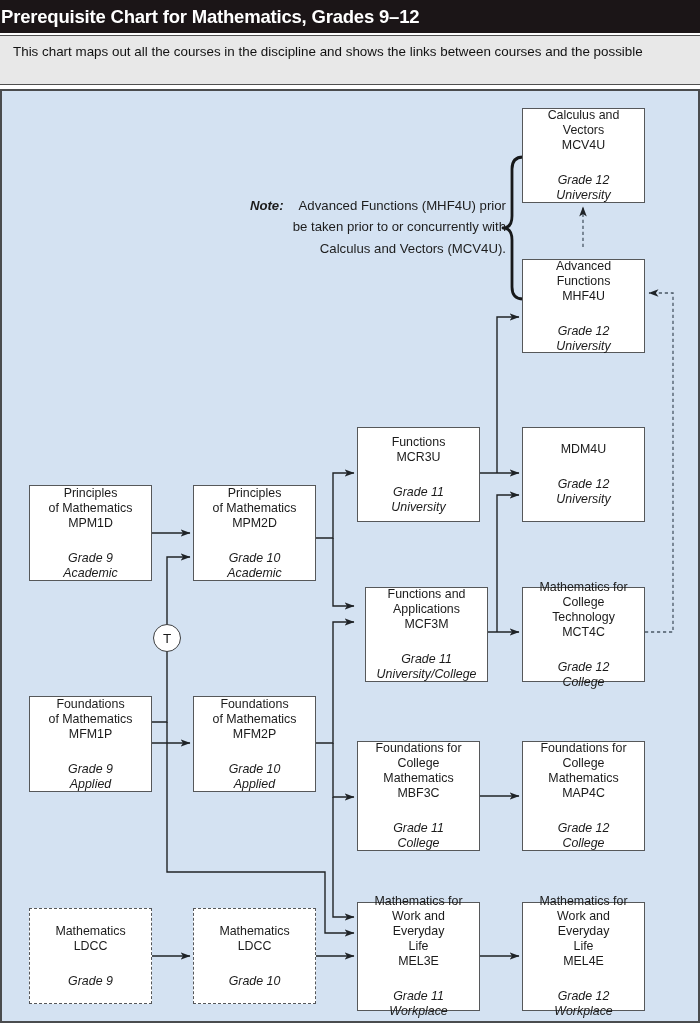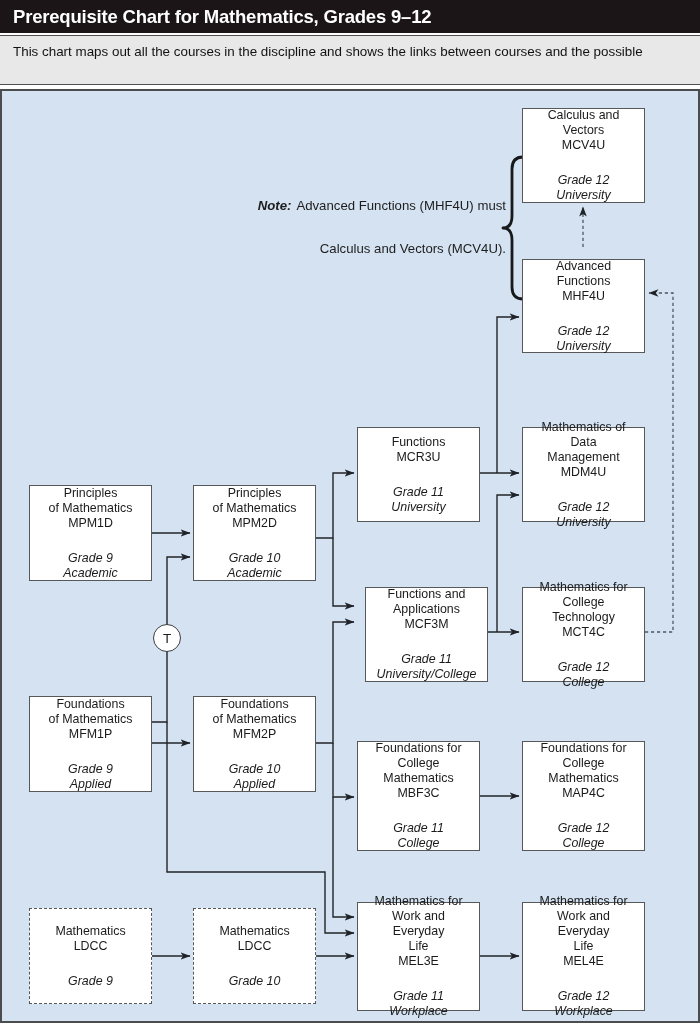--- a/index.html
+++ b/index.html
@@ -5,21 +5,21 @@
   html,body{margin:0;padding:0;}
   body{
     width:700px;height:1029px;position:relative;overflow:hidden;
     background:#ffffff;
     font-family:"Liberation Sans","DejaVu Sans",sans-serif;
     -webkit-font-smoothing:antialiased;
   }
   .header{
     position:absolute;left:0;top:0;width:700px;height:33px;
     background:#1b1517;color:#fff;display:flex;align-items:center;
-    padding-left:13px;box-sizing:border-box;
+    padding-left:1px;box-sizing:border-box;
     font-size:18.5px;font-weight:bold;letter-spacing:-0.2px;
   }
   .intro{
     position:absolute;left:0;top:35px;width:700px;height:50px;
     background:#e8e8e8;border-top:1px solid #4f4f4f;border-bottom:1px solid #4f4f4f;
     box-sizing:border-box;color:#121212;
     font-size:13.4px;line-height:17.5px;
     padding:7px 1px 0 13px;
   }
   .chart{
@@ -40,21 +40,21 @@
   .tcircle{
     position:absolute;left:153px;top:535px;width:28px;height:28px;
     border-radius:50%;background:#ffffff;border:1.2px solid #3c3e40;
     box-sizing:border-box;display:flex;align-items:center;justify-content:center;
     font-size:13.5px;color:#1b1b1b;
   }
   .note{
     position:absolute;left:225px;top:106px;width:281px;
     text-align:right;color:#1d1d1d;font-size:13.2px;line-height:21.3px;
   }
-  .note .note-label{font-weight:bold;font-style:italic;margin-right:5px;}
+  .note .note-label{font-weight:bold;font-style:italic;margin-right:15px;}
 </style>
 </head>
 <body>
 
 <div class="header">
   <span>Prerequisite Chart for Mathematics, Grades 9–12</span>
 </div>
 
 <div class="intro">
   <span>This chart maps out all the courses in the discipline and shows the links between courses and the possible</span><br>
@@ -88,22 +88,22 @@
       <path d="M497,543 L497,406 L519,406" marker-end="url(#arrow)"></path>
     </g>
     <g stroke="#4a5866" stroke-width="1.3" fill="none" stroke-dasharray="3.2,2.8">
       <path d="M583,158 L583,118" marker-end="url(#arrow)"></path>
       <path d="M645,543 L673,543 L673,204 L649,204" marker-end="url(#arrow)"></path>
     </g>
     <path d="M523,68 Q512,68 512,80 L512,127 Q512,139 503,139 Q512,139 512,151 L512,198 Q512,210 523,210" fill="none" stroke="#17191b" stroke-width="2.8" stroke-linecap="round" stroke-linejoin="round"></path>
   </svg>
 
   <div class="note">
-    <span class="note-label">Note:</span><span>Advanced Functions (MHF4U) must</span><br>
-    <br>
+    <span class="note-label">Note:</span><span>Advanced Functions (MHF4U) prior</span><br>
+    <span>be taken prior to or concurrently with</span><br>
     <span>Calculus and Vectors (MCV4U).</span>
   </div>
 
   <div class="box" style="left:522px;top:19px;width:123px;height:95px">
     <div class="name">Calculus and
 Vectors</div>
     <div class="code">MCV4U</div>
     <div class="level"><div>Grade 12</div><div>University</div></div>
   </div>
 
@@ -114,22 +114,20 @@
     <div class="level"><div>Grade 12</div><div>University</div></div>
   </div>
 
   <div class="box" style="left:357px;top:338px;width:123px;height:95px">
     <div class="name">Functions</div>
     <div class="code">MCR3U</div>
     <div class="level"><div>Grade 11</div><div>University</div></div>
   </div>
 
   <div class="box" style="left:522px;top:338px;width:123px;height:95px">
-    <div class="name">Mathematics of
-Data Management</div>
     <div class="code">MDM4U</div>
     <div class="level"><div>Grade 12</div><div>University</div></div>
   </div>
 
   <div class="box" style="left:29px;top:396px;width:123px;height:96px">
     <div class="name">Principles
 of Mathematics</div>
     <div class="code">MPM1D</div>
     <div class="level"><div>Grade 9</div><div>Academic</div></div>
   </div>

